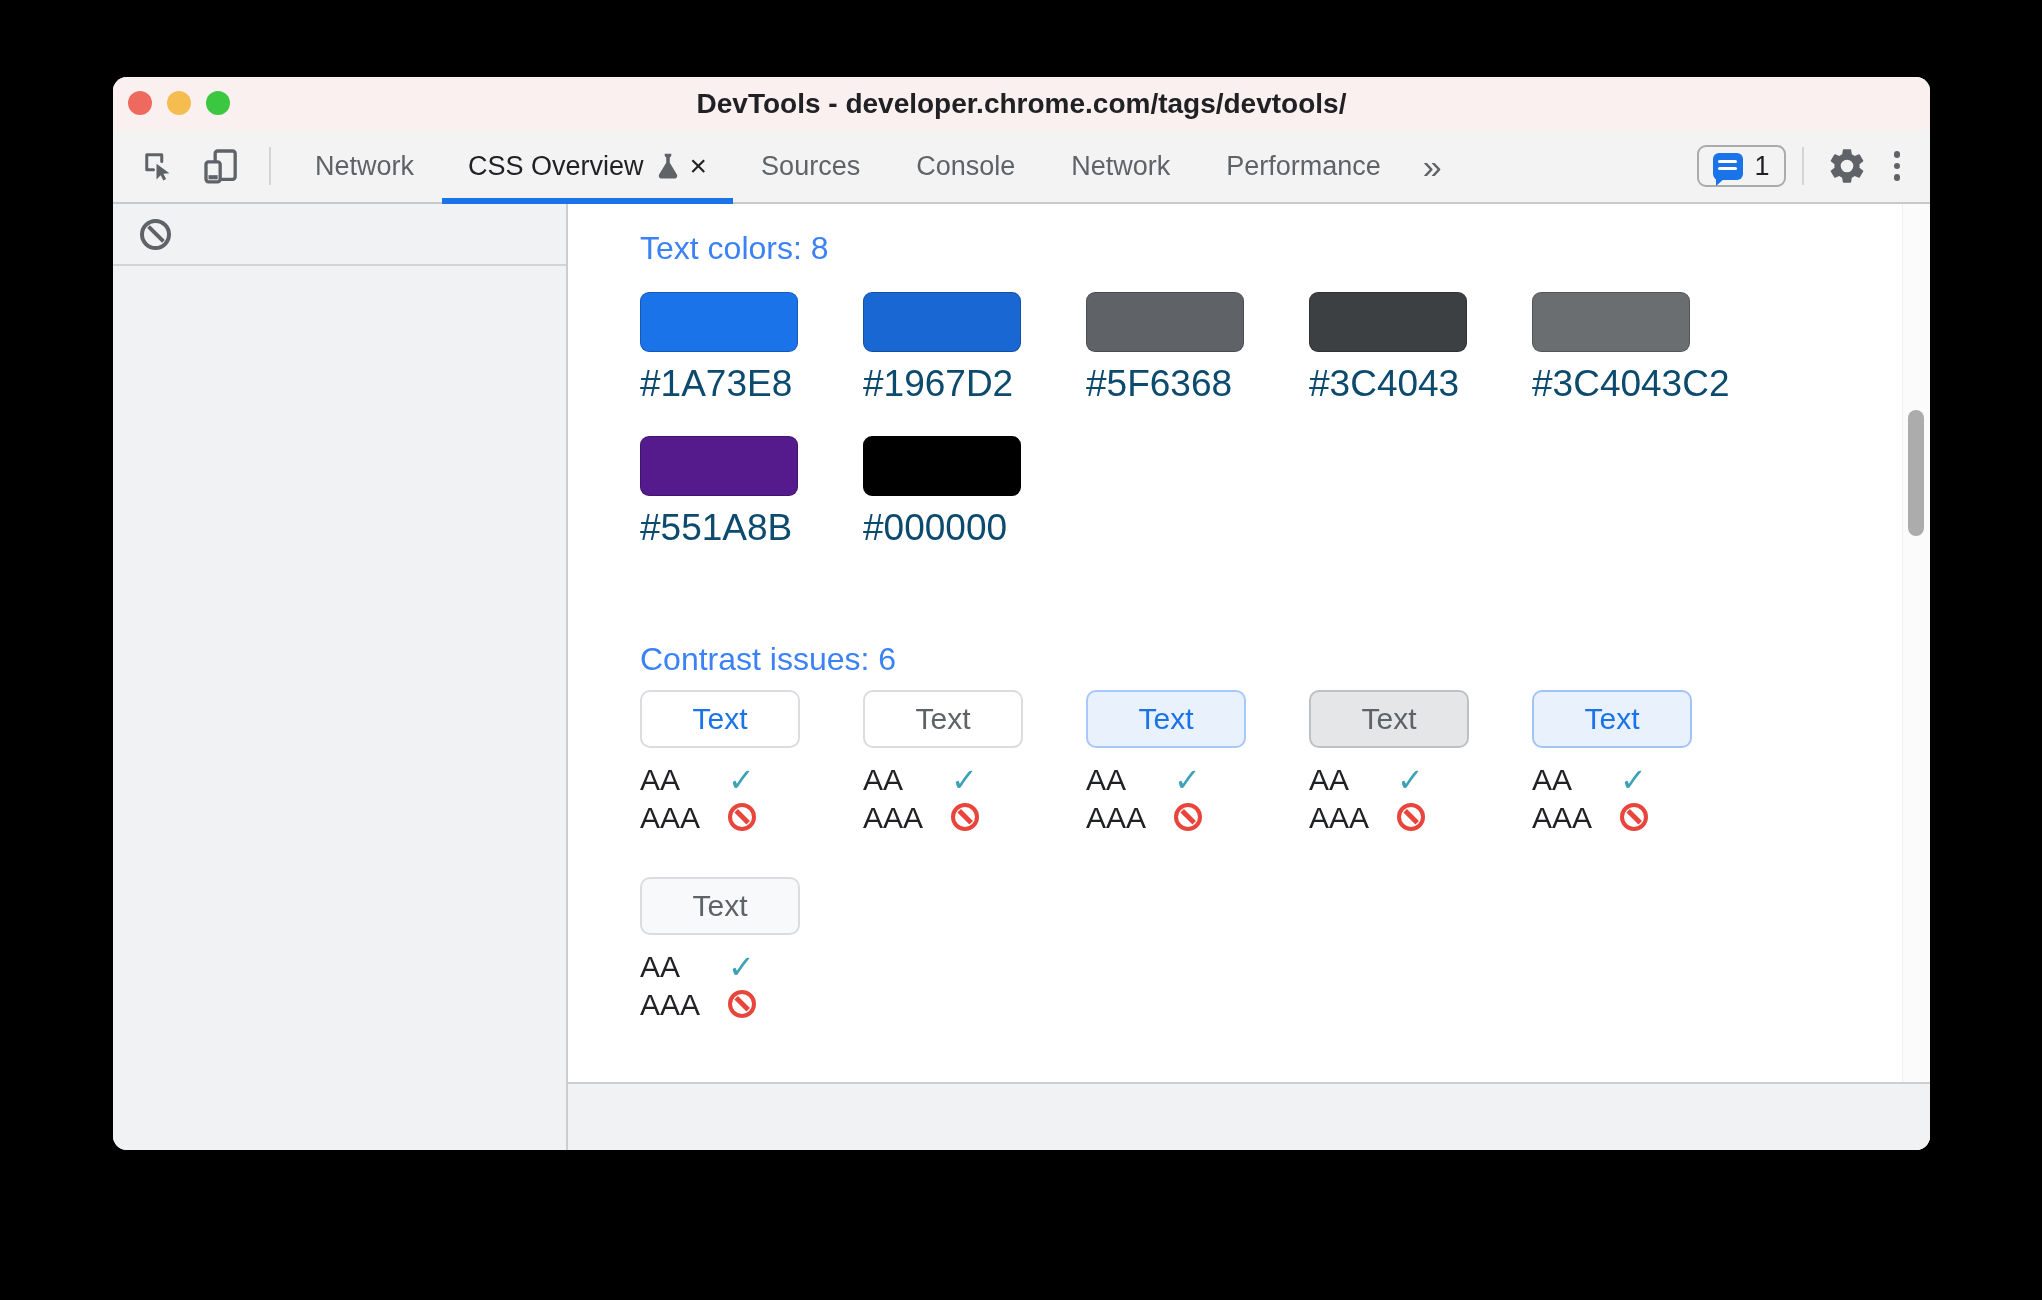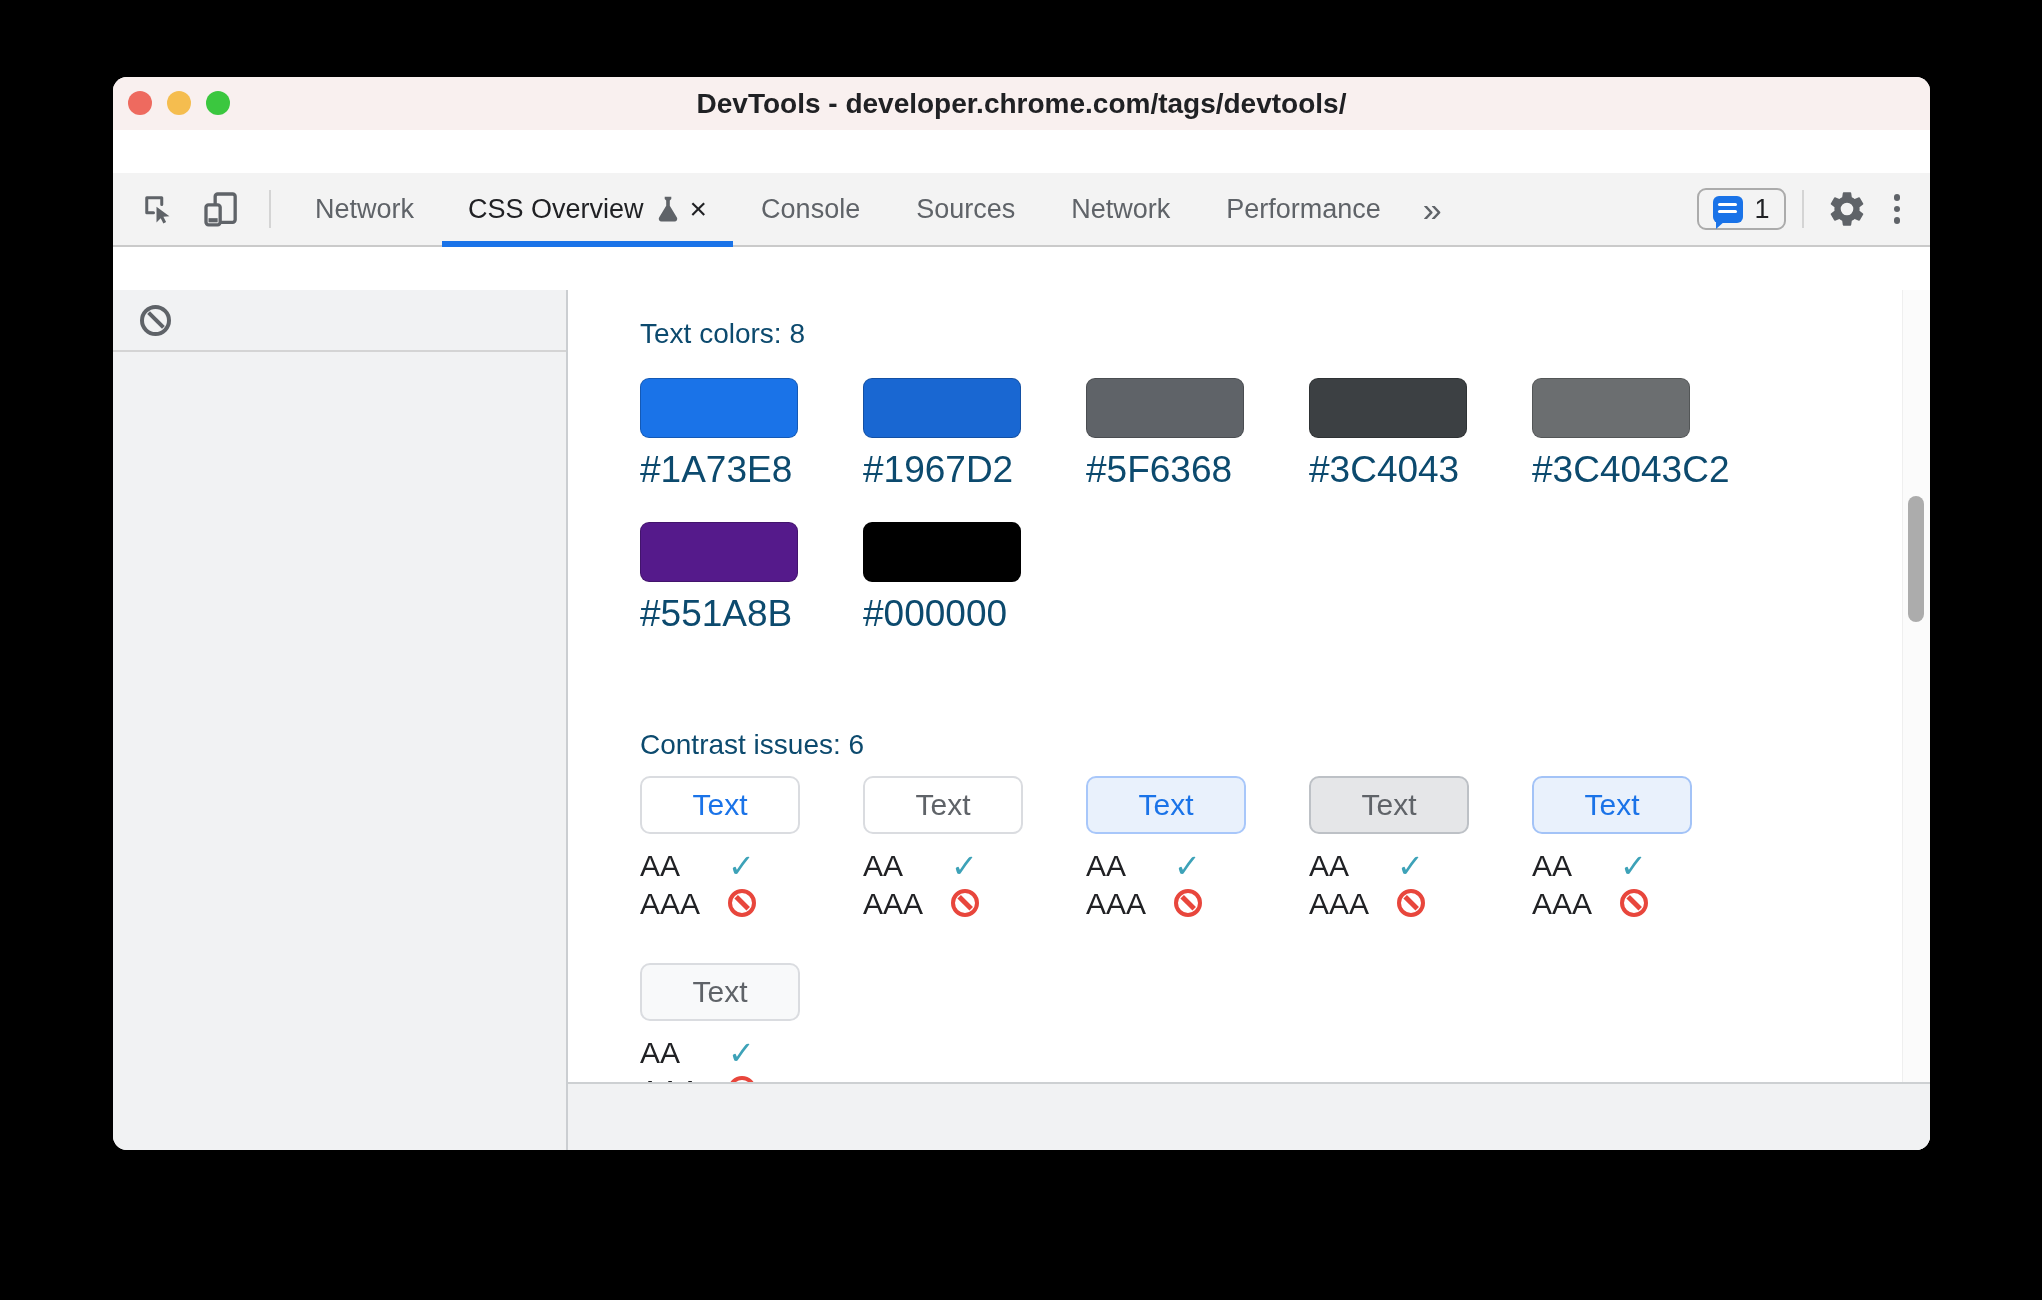--- a/index.html
+++ b/index.html
@@ -1,20 +1,20 @@
 <!DOCTYPE html>
 <html><head>
 <meta charset="utf-8">
 <style>
   html,body{margin:0;padding:0;background:#000;width:2042px;height:1300px;position:relative;
     font-family:"Liberation Sans","DejaVu Sans",sans-serif;-webkit-font-smoothing:antialiased;}
   *{box-sizing:border-box;}
   .window{position:absolute;left:113px;top:77px;width:1817px;height:1073px;border-radius:14px;
     background:#fff;overflow:hidden;display:flex;flex-direction:column;
-    box-shadow:0 40px 110px 18px rgba(0,0,0,.65),0 0 34px rgba(0,0,0,.4);gap:43px;}
+    box-shadow:0 40px 110px 18px rgba(0,0,0,.65),0 0 34px rgba(0,0,0,.4);}
   
   .titlebar{height:53px;flex:0 0 53px;background:#F9F0EF;position:relative;display:flex;align-items:center;justify-content:center;}
   .traffic{position:absolute;left:15px;top:14px;display:flex;gap:15px;}
   .light{width:24px;height:24px;border-radius:50%;}
   .light.red{background:#EE6A5F;}
   .light.yellow{background:#F5BD4F;}
   .light.green{background:#3BC73F;}
   .title{font-size:28px;font-weight:bold;color:#202124;}
   
   .toolbar{height:74px;flex:0 0 74px;background:#F3F3F3;border-bottom:2px solid #CACACA;
@@ -48,21 +48,21 @@
   .block-icon{width:31px;height:31px;border:4px solid #5F6368;border-radius:50%;margin-left:27px;position:relative;cursor:pointer;}
   .block-icon::after{content:"";position:absolute;left:50%;top:50%;width:4px;height:21px;background:#5F6368;
     transform:translate(-50%,-50%) rotate(-45deg);}
   .nav{padding-top:1px;}
   .nav-item{height:75px;display:flex;align-items:center;padding-left:75px;font-size:30px;color:#202124;cursor:pointer;}
   .nav-item.selected{background:#1A73E8;color:#fff;}
   
   .content{flex:1;position:relative;background:#fff;display:flex;flex-direction:column;min-width:0;}
   .scroll-area{flex:1;position:relative;overflow:hidden;}
   .content-inner{position:absolute;inset:0;padding:24px 40px 0 72px;}
-  h2.sec{font-size:28px;line-height:40px;font-weight:normal;color:#0c4a6e;margin:0 0 24px 0;}
+  h2.sec{font-size:32px;line-height:40px;font-weight:normal;color:#3b82f6;margin:0 0 24px 0;}
   h2.sec2{margin-top:59px;margin-bottom:11px;}
   .swatch-grid{display:flex;flex-wrap:wrap;width:1115px;}
   .swatch-cell{width:223px;margin-bottom:35px;}
   .swatch{width:158px;height:60px;border-radius:9px;border:1px solid rgba(0,0,0,.22);}
   .swatch-label{margin-top:15px;font-size:37px;line-height:34px;color:#0c4a6e;}
   .contrast-grid{display:flex;flex-wrap:wrap;width:1115px;}
   .contrast-cell{width:223px;margin-bottom:44px;}
   .contrast-box{width:160px;height:58px;border:2px solid #DADCE0;border-radius:10px;background:#fff;
     display:flex;align-items:center;justify-content:center;font-size:30px;cursor:pointer;}
   .grade-row{display:flex;align-items:flex-start;margin-top:17px;height:30px;}
@@ -118,22 +118,22 @@
     <span class="tab active">
       <span>CSS Overview</span>
       <span class="flask">
         <svg width="24" height="28" viewBox="0 0 14 17">
             <path d="M5 1 h4 v1.4 l-0.9 0.9 v3.2 l4.3 7.2 a1.6 1.6 0 0 1 -1.4 2.4 h-8 a1.6 1.6 0 0 1 -1.4 -2.4 L5.9 6.5 V3.3 L5 2.4 Z" fill="#5F6368"></path>
           </svg>
       </span>
       <span class="close-x">×</span>
     </span>
 
+    <span class="tab">Sources</span>
     <span class="tab">Console</span>
-    <span class="tab">Sources</span>
     <span class="tab">Network</span>
     <span class="tab">Performance</span>
     <span class="more-tabs">»</span>
 
     <span class="msg-btn">
       <span class="chat-bubble"></span>
       <span class="msg-count">1</span>
     </span>
     <span class="vsep2"></span>
     <span class="tool-btn gear-btn">

